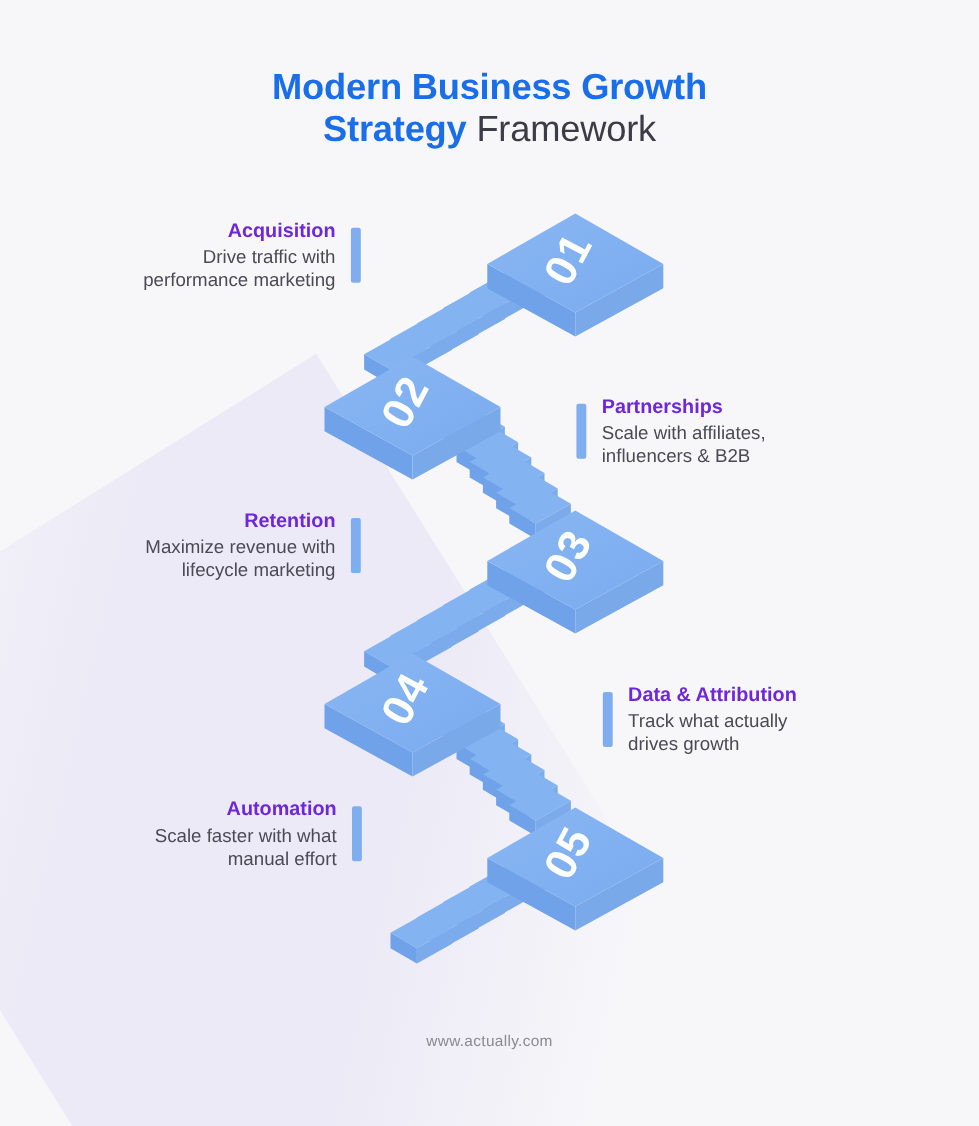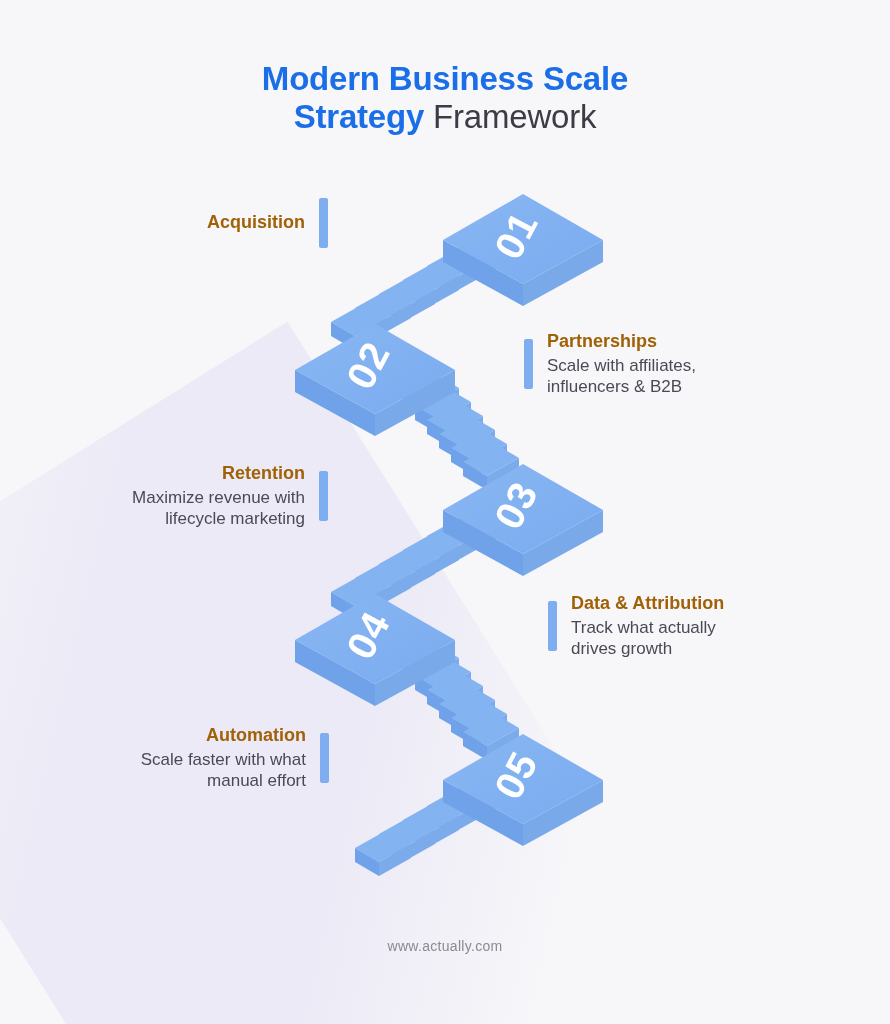--- a/index.html
+++ b/index.html
@@ -67,33 +67,33 @@
   }
 
   
   .callout {
     position: absolute;
     display: flex;
     align-items: center;
     gap: 14px;
   }
   .callout.left  { flex-direction: row; text-align: right; }
-  .callout.right { flex-direction: row; text-align: left; }
+  .callout.right { flex-direction: row; text-align: left; margin-top: 28px; }
 
   .bar {
     width: 9px;
     height: 50px;
     border-radius: 2px;
     background: #7eaef0;
     flex: 0 0 auto;
   }
   .co-text { display: block; }
   .co-title {
     display: block;
-    color: #a16207;
+    color: #6d28d9;
     font-size: 18px;
     font-weight: bold;
     line-height: 1.25;
     margin-bottom: 2px;
     white-space: nowrap;
   }
   .co-desc {
     display: block;
     color: #4a4a55;
     font-size: 17px;
@@ -121,21 +121,21 @@
 </style>
 </head>
 <body>
 
 <div id="canvas">
 
   <div class="deco-band"></div>
 
   <div class="title-wrap">
     <div class="title-line">
-      <span class="t-blue">Modern Business Scale</span>
+      <span class="t-blue">Modern Business Growth</span>
     </div>
     <div class="title-line">
       <span class="t-blue">Strategy</span><span class="t-dark"> Framework</span>
     </div>
   </div>
 
   <svg id="stairs" viewBox="0 0 380 730">
     <defs>
       <linearGradient id="topGrad" x1="0" y1="0" x2="1" y2="1">
         <stop offset="0%" stop-color="#8ab7f4"></stop>
@@ -343,20 +343,22 @@
       <polygon points="188,610 268,654 268,676 188,632" fill="#6fa2e8"></polygon>
       <polygon points="268,654 348,610 348,632 268,676" fill="#7aa9ea"></polygon>
       <polygon points="268,564 348,610 268,654 188,610" fill="url(#topGrad)"></polygon>
       <text class="step-num" x="268" y="615" transform="rotate(-62 268 609)" text-anchor="middle">05</text>
     </g>
   </svg>
 
   <div class="callout left" id="callout-1">
     <span class="co-text">
       <span class="co-title">Acquisition</span>
+      <span class="co-desc">Drive traffic with
+performance marketing</span>
     </span>
     <span class="bar"></span>
   </div>
 
   <div class="callout right" id="callout-2">
     <span class="bar"></span>
     <span class="co-text">
       <span class="co-title">Partnerships</span>
       <span class="co-desc">Scale with affiliates,
 influencers &amp; B2B</span>

